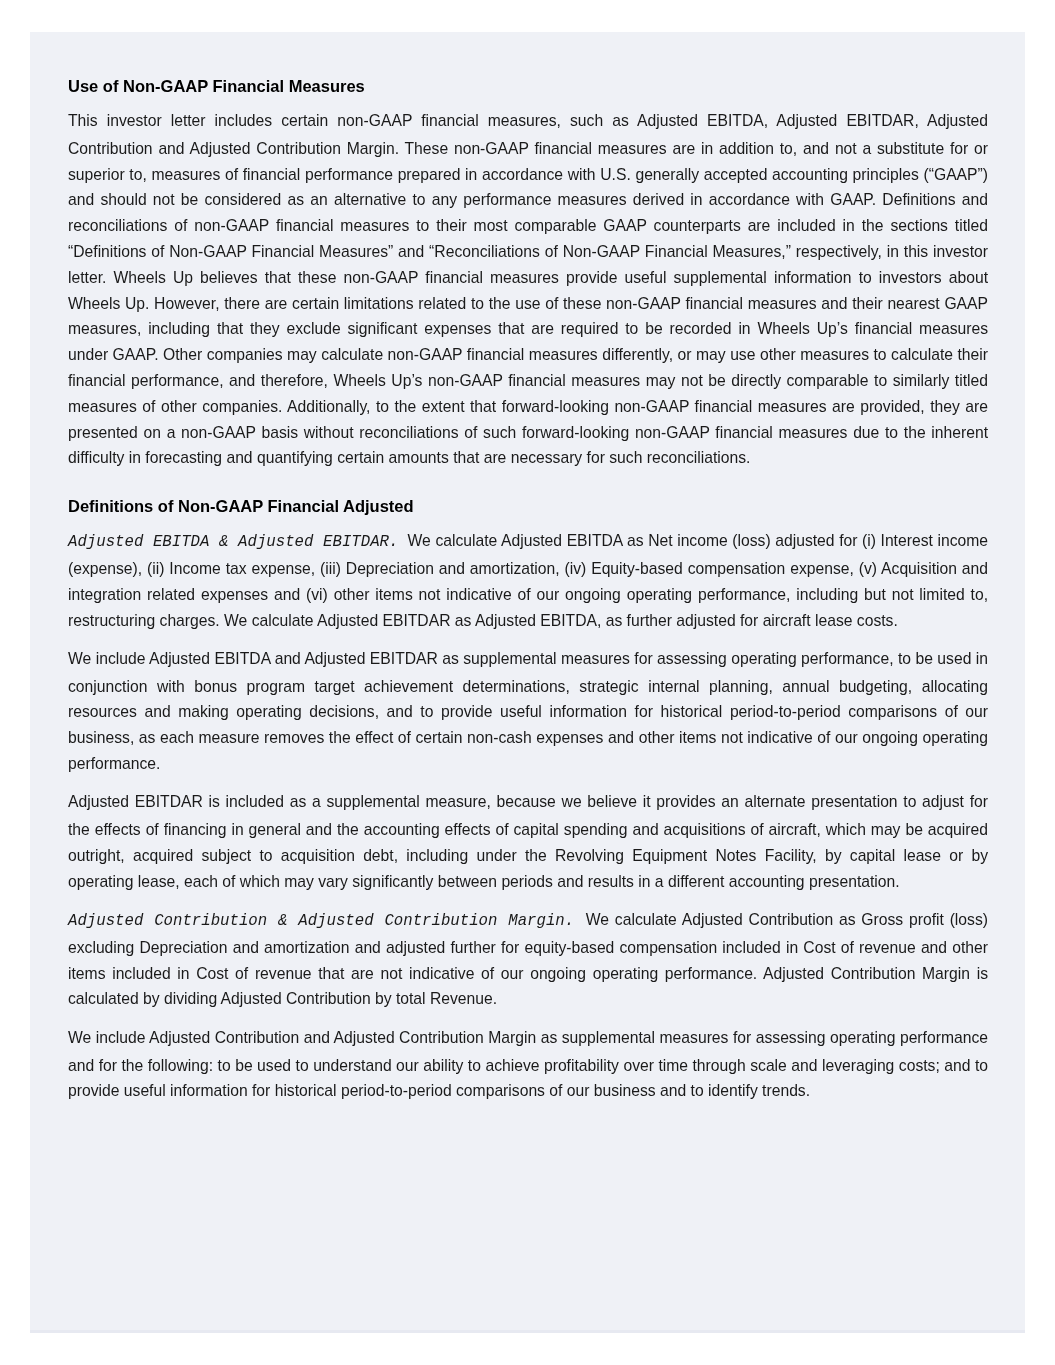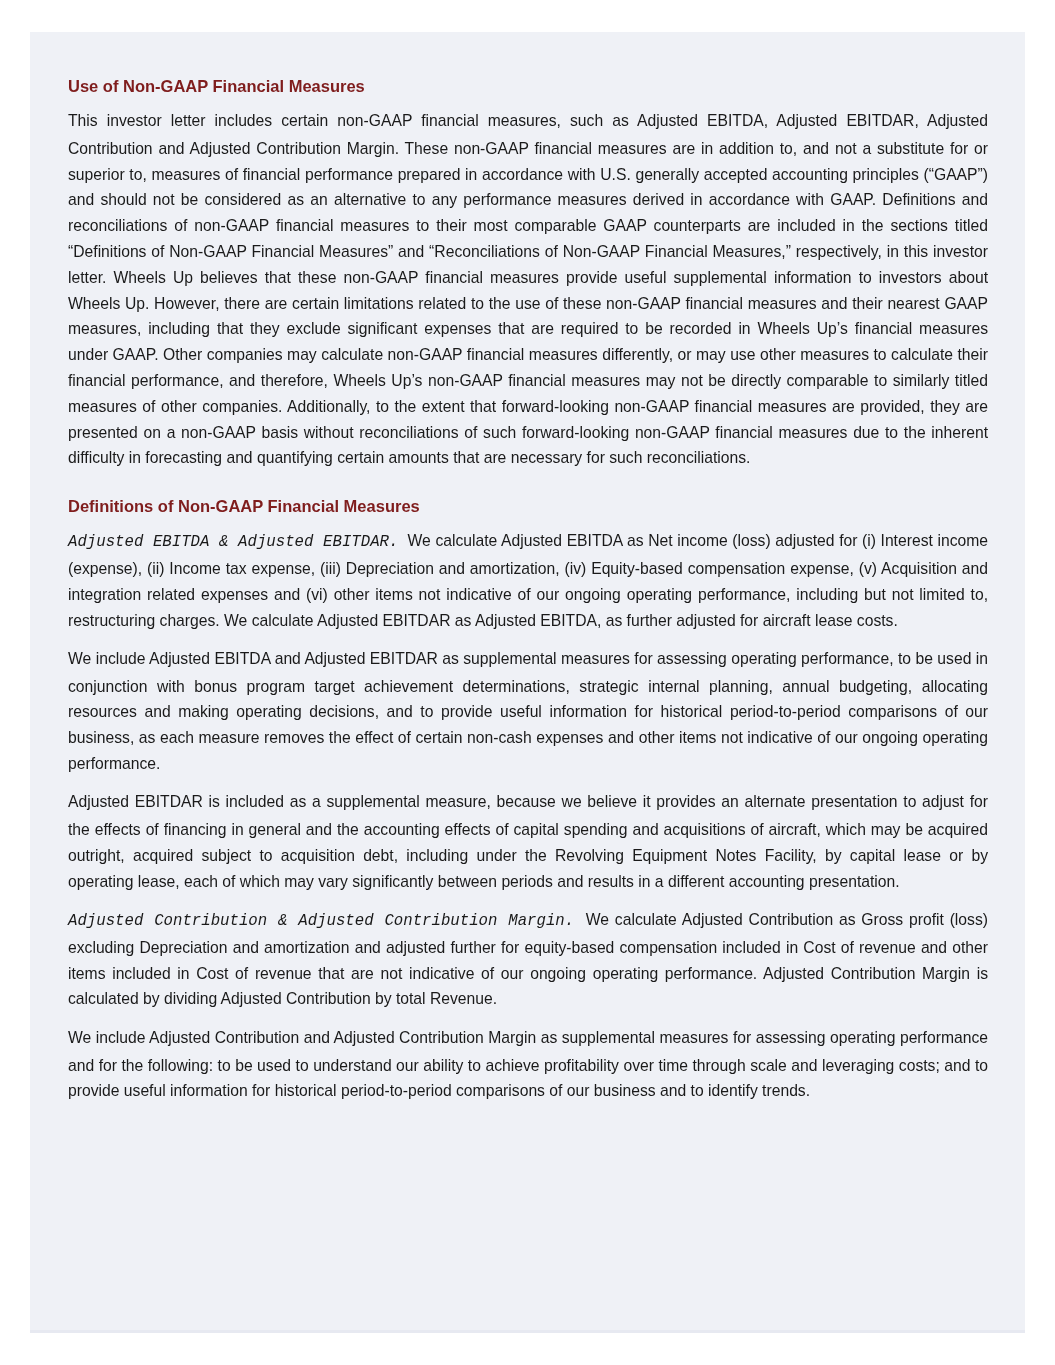--- a/index.html
+++ b/index.html
@@ -31,21 +31,21 @@
     font-family: "Liberation Sans", "DejaVu Sans", sans-serif;
     font-size: 15.7px;
     line-height: 25.8px;
     color: #1a1a1a;
   }
   .doc-body h3 {
     font-family: "Liberation Sans", "DejaVu Sans", sans-serif;
     font-size: 16.5px;
     line-height: 22px;
     font-weight: bold;
-    color: #7f1d1d;
+    color: #000000;
     margin: 24px 0 11px 0;
     text-align: left;
   }
   .doc-body section:first-child h3 {
     margin-top: 0;
   }
   .doc-body p {
     margin: 0 0 12.5px 0;
     text-align: justify;
   }
@@ -59,21 +59,21 @@
 
 <div class="viewport">
   <div class="page-card doc-body">
 
     <section>
       <h3>Use of Non-GAAP Financial Measures</h3>
       <p><span class="lead-italic"></span><span>This investor letter includes certain non-GAAP financial measures, such as Adjusted EBITDA, Adjusted EBITDAR, Adjusted Contribution and Adjusted Contribution Margin. These non-GAAP financial measures are in addition to, and not a substitute for or superior to, measures of financial performance prepared in accordance with U.S. generally accepted accounting principles (“GAAP”) and should not be considered as an alternative to any performance measures derived in accordance with GAAP. Definitions and reconciliations of non-GAAP financial measures to their most comparable GAAP counterparts are included in the sections titled “Definitions of Non-GAAP Financial Measures” and “Reconciliations of Non-GAAP Financial Measures,” respectively, in this investor letter. Wheels Up believes that these non-GAAP financial measures provide useful supplemental information to investors about Wheels Up. However, there are certain limitations related to the use of these non-GAAP financial measures and their nearest GAAP measures, including that they exclude significant expenses that are required to be recorded in Wheels Up’s financial measures under GAAP. Other companies may calculate non-GAAP financial measures differently, or may use other measures to calculate their financial performance, and therefore, Wheels Up’s non-GAAP financial measures may not be directly comparable to similarly titled measures of other companies. Additionally, to the extent that forward-looking non-GAAP financial measures are provided, they are presented on a non-GAAP basis without reconciliations of such forward-looking non-GAAP financial measures due to the inherent difficulty in forecasting and quantifying certain amounts that are necessary for such reconciliations.</span></p>
     </section>
 
     <section>
-      <h3>Definitions of Non-GAAP Financial Measures</h3>
+      <h3>Definitions of Non-GAAP Financial Adjusted</h3>
       <p><span class="lead-italic">Adjusted EBITDA &amp; Adjusted EBITDAR.</span><span>&nbsp; We calculate Adjusted EBITDA as Net income (loss) adjusted for (i) Interest income (expense), (ii) Income tax expense, (iii) Depreciation and amortization, (iv) Equity-based compensation expense, (v) Acquisition and integration related expenses and (vi) other items not indicative of our ongoing operating performance, including but not limited to, restructuring charges. We calculate Adjusted EBITDAR as Adjusted EBITDA, as further adjusted for aircraft lease costs.</span></p>
       <p><span class="lead-italic"></span><span>We include Adjusted EBITDA and Adjusted EBITDAR as supplemental measures for assessing operating performance, to be used in conjunction with bonus program target achievement determinations, strategic internal planning, annual budgeting, allocating resources and making operating decisions, and to provide useful information for historical period-to-period comparisons of our business, as each measure removes the effect of certain non-cash expenses and other items not indicative of our ongoing operating performance.</span></p>
       <p><span class="lead-italic"></span><span>Adjusted EBITDAR is included as a supplemental measure, because we believe it provides an alternate presentation to adjust for the effects of financing in general and the accounting effects of capital spending and acquisitions of aircraft, which may be acquired outright, acquired subject to acquisition debt, including under the Revolving Equipment Notes Facility, by capital lease or by operating lease, each of which may vary significantly between periods and results in a different accounting presentation.</span></p>
       <p><span class="lead-italic">Adjusted Contribution &amp; Adjusted Contribution Margin.</span><span>&nbsp; We calculate Adjusted Contribution as Gross profit (loss) excluding Depreciation and amortization and adjusted further for equity-based compensation included in Cost of revenue and other items included in Cost of revenue that are not indicative of our ongoing operating performance. Adjusted Contribution Margin is calculated by dividing Adjusted Contribution by total Revenue.</span></p>
       <p><span class="lead-italic"></span><span>We include Adjusted Contribution and Adjusted Contribution Margin as supplemental measures for assessing operating performance and for the following: to be used to understand our ability to achieve profitability over time through scale and leveraging costs; and to provide useful information for historical period-to-period comparisons of our business and to identify trends.</span></p>
     </section>
 
   </div>
 </div>
 

